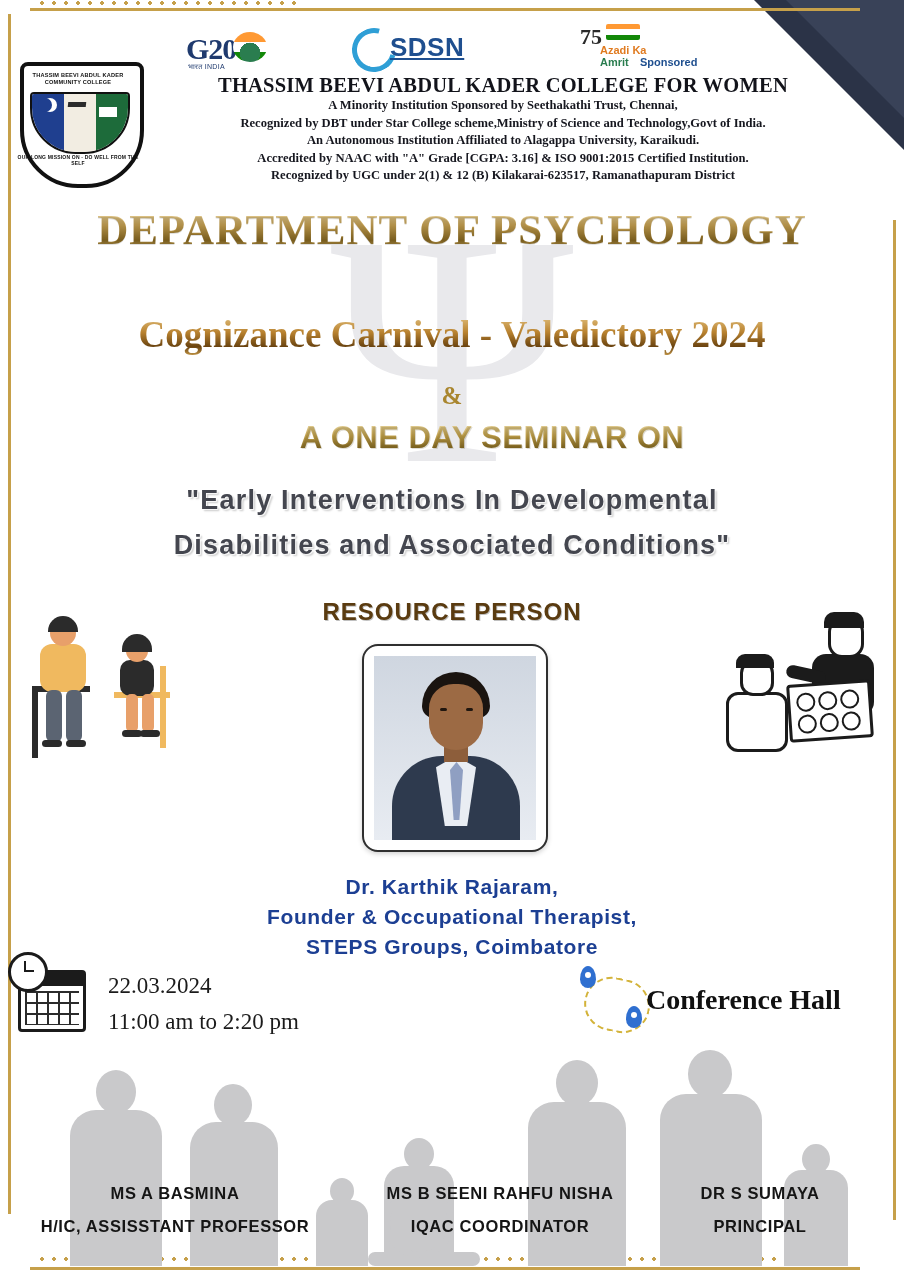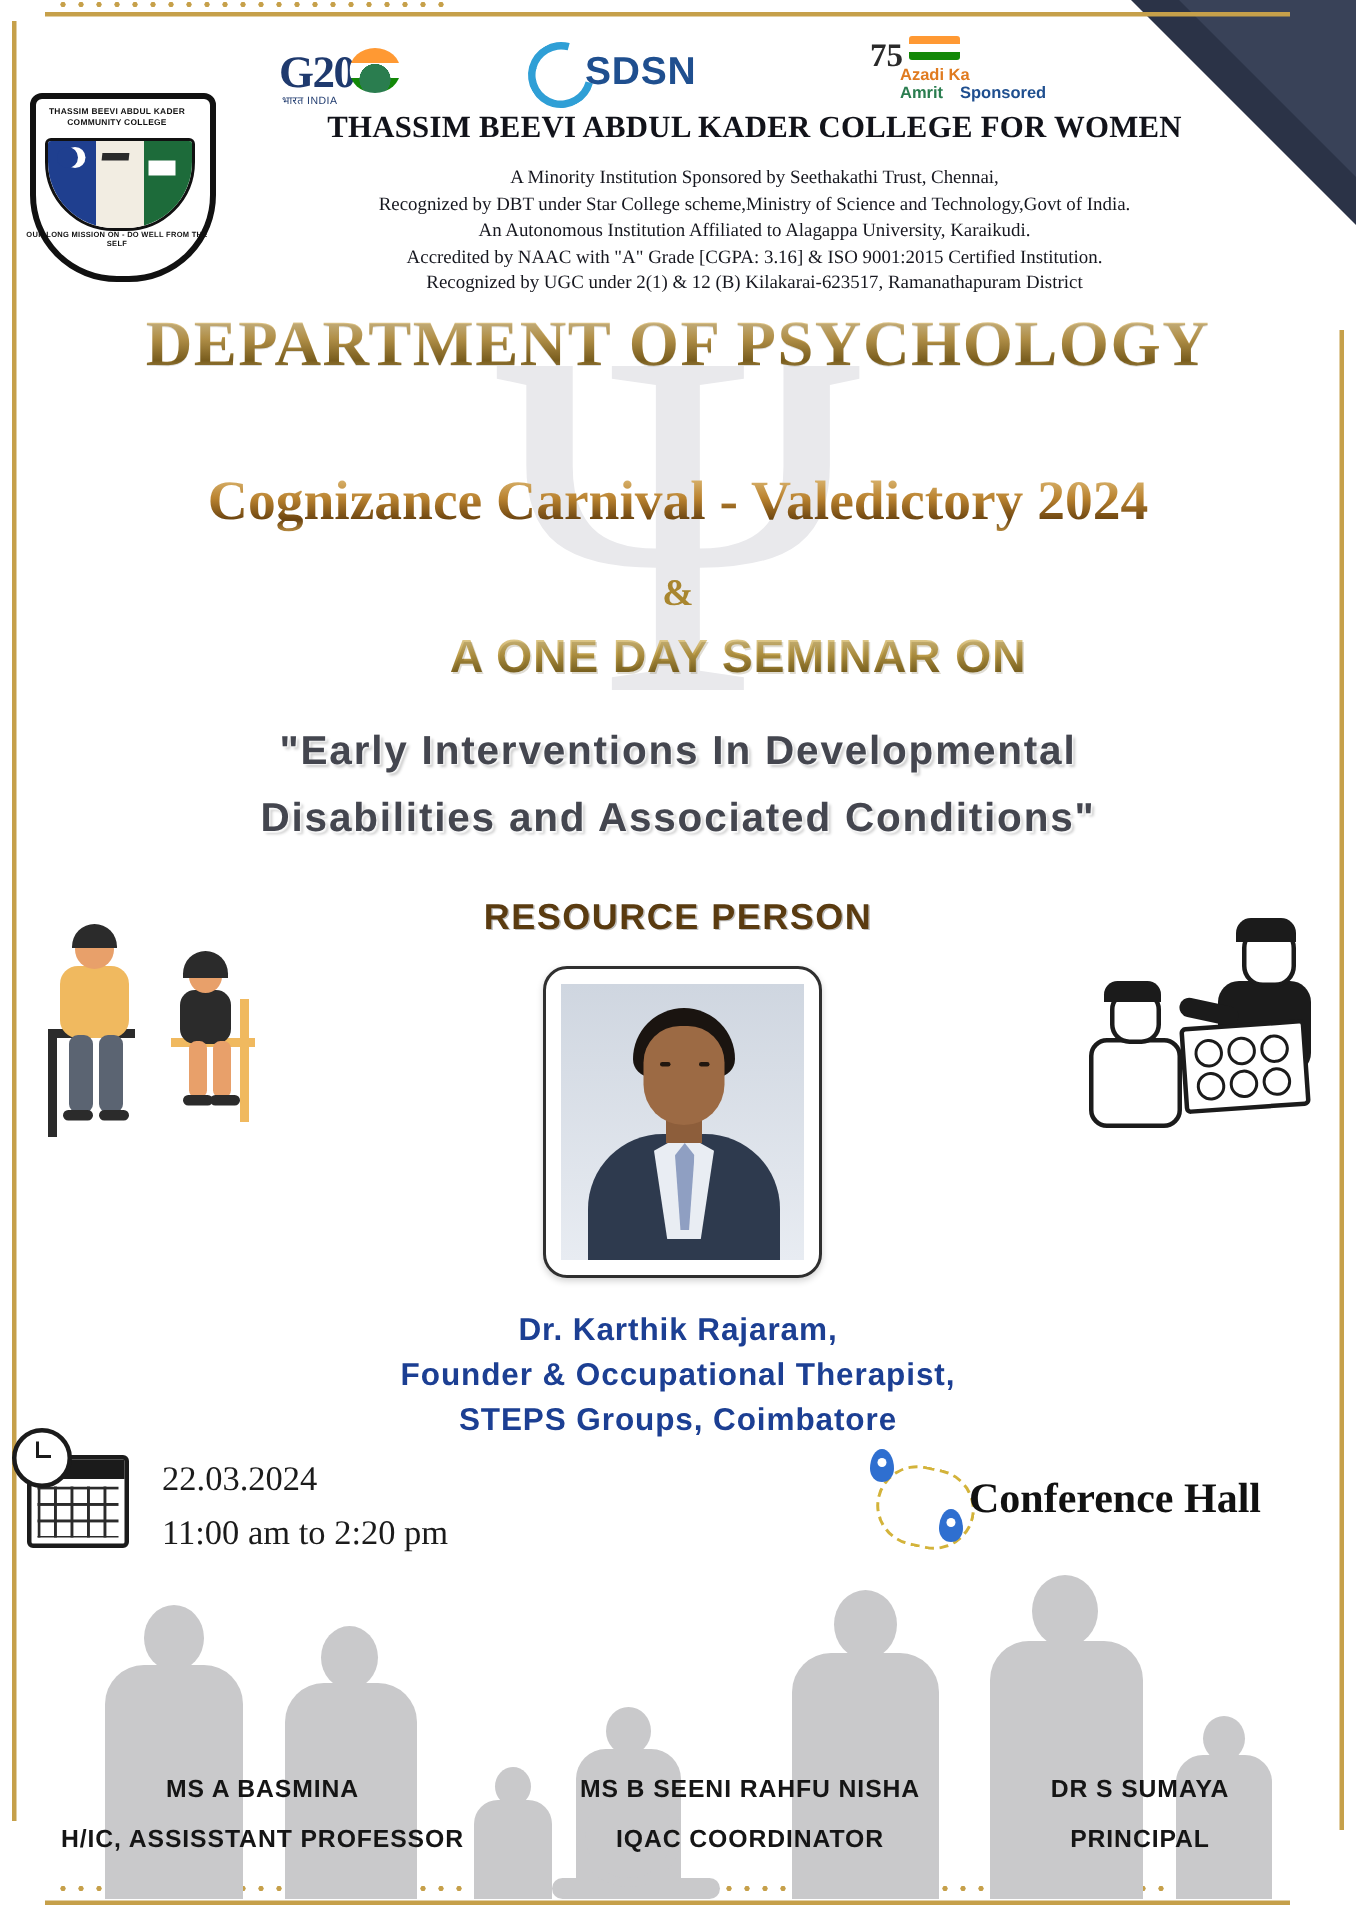--- a/index.html
+++ b/index.html
@@ -73,21 +73,21 @@
   .g20 .g20sub{
     position:absolute;left:2px;top:34px;font-size:7px;color:#1f3a6e;letter-spacing:.3px;
   }
   .sdsn{position:absolute;left:352px;top:12px;width:108px;height:52px;}
   .sdsn .ring{
     position:absolute;left:0;top:4px;width:34px;height:34px;border-radius:50%;
     border:5px solid #2f9fd6;border-right-color:transparent;transform:rotate(-30deg);
   }
   .sdsn .sdsntxt{
     position:absolute;left:38px;top:8px;font-size:26px;font-weight:bold;color:#1f4f8f;
-    font-family:"Liberation Sans", sans-serif;letter-spacing:.5px;
+    font-family:"Liberation Sans", sans-serif;letter-spacing:.5px;text-decoration:underline;
   }
   .azadi{position:absolute;left:578px;top:10px;width:130px;height:56px;}
   .azadi .num{
     position:absolute;left:2px;top:2px;font-size:22px;font-weight:bold;color:#2a2a2a;
     font-family:"Liberation Serif", serif;
   }
   .azadi .flag{
     position:absolute;left:28px;top:2px;width:34px;height:16px;
     background:linear-gradient(#ff9933 0 34%,#ffffff 34% 66%,#138808 66% 100%);
     border-radius:2px;
@@ -132,22 +132,22 @@
     font-size:5px;font-weight:bold;color:#111;letter-spacing:.2px;
   }
 
   
   .college-block{position:absolute;left:140px;top:74px;width:726px;text-align:center;z-index:2;}
   .college-name{
     font-family:"Liberation Serif", serif;font-weight:bold;
     font-size:20.5px;color:#12131a;letter-spacing:.2px;
   }
   .college-line{
-    font-family:"Liberation Serif", serif;font-weight:normal;
-    font-size:12.6px;color:#16171f;line-height:17.5px;margin-top:13px;
+    font-family:"Liberation Serif", serif;font-weight:bold;
+    font-size:12.6px;color:#16171f;line-height:17.5px;margin-top:0;
   }
 
   
   .dept{
     position:absolute;left:0;top:205px;width:904px;text-align:center;z-index:2;
     font-family:"Liberation Serif", serif;font-weight:bold;font-size:43px;
     letter-spacing:1px;
     background:linear-gradient(#f0e3bd 0%, #c9a352 42%, #8a6a22 72%, #d8bd79 100%);
     -webkit-background-clip:text;background-clip:text;color:transparent;
     text-shadow:0 1px 0 rgba(0,0,0,.12);

